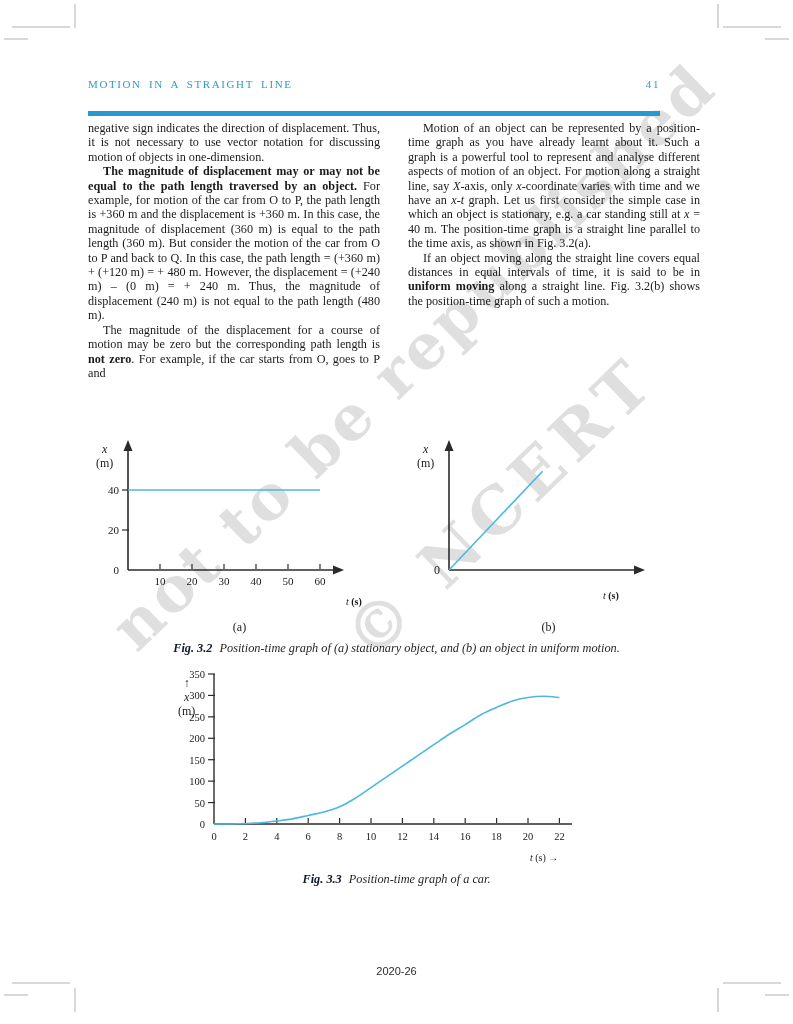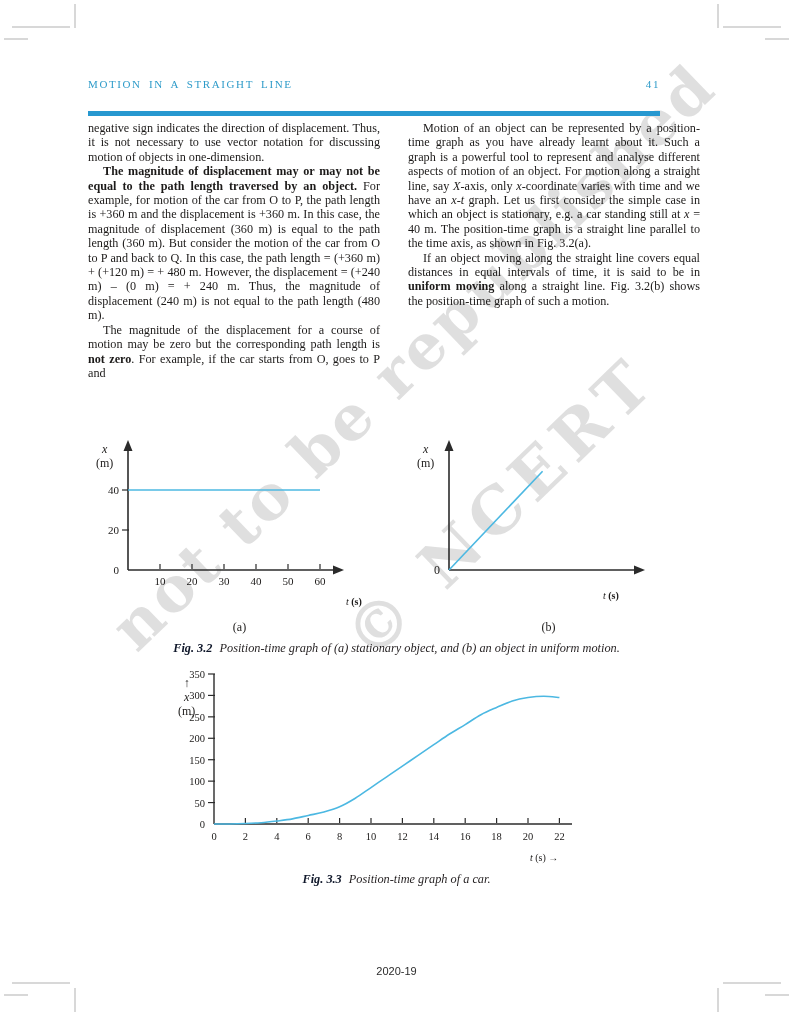--- a/index.html
+++ b/index.html
@@ -189,15 +189,15 @@
     </div>
     <div class="xlab">
       <span class="var">t</span><span> (s) →</span>
     </div>
   </div>
 
   <div class="caption" style="left:0;top:872px;">
     <span class="figno">Fig. 3.3</span><span>Position-time graph of a car.</span>
   </div>
 
-  <div class="footer">2020-19</div>
+  <div class="footer">2020-26</div>
 
 </div>
 
 </body></html>

